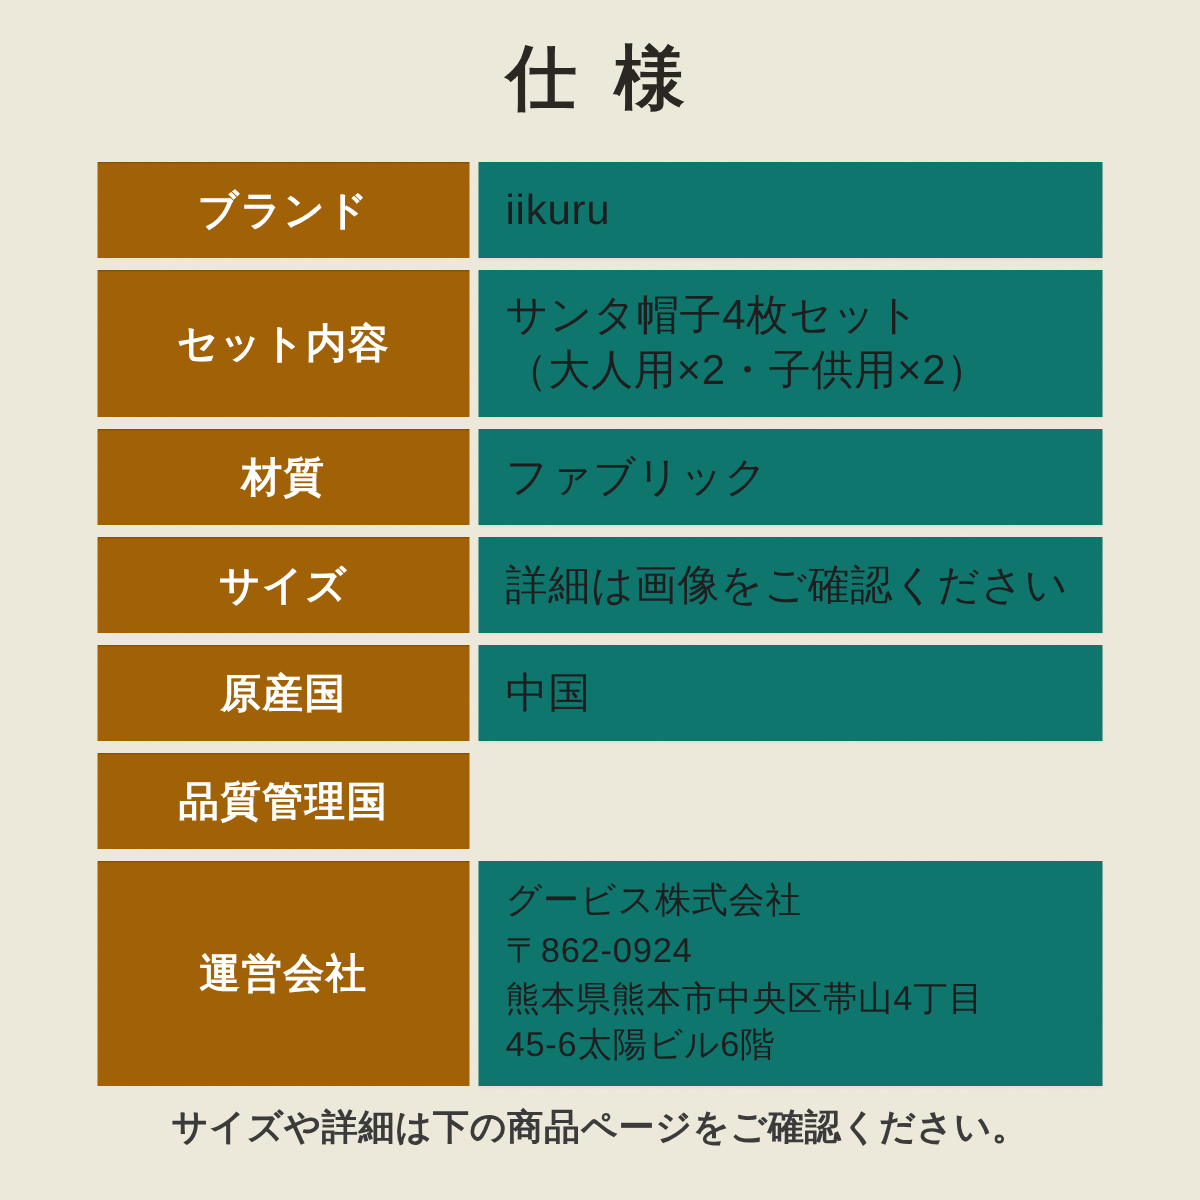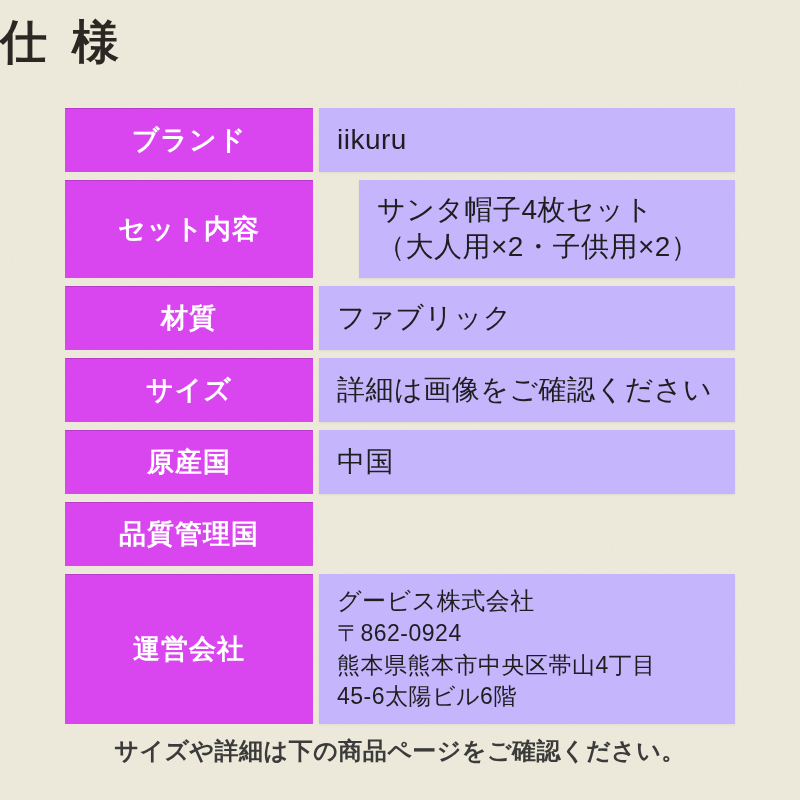--- a/index.html
+++ b/index.html
@@ -24,59 +24,59 @@
     z-index: 0;
     pointer-events: none;
   }
   .content {
     position: relative;
     z-index: 1;
     width: 800px;
     height: 800px;
   }
   .page-title {
-    padding-top: 16px;
-    text-align: left;
+    padding-top: 26px;
+    text-align: center;
     font-size: 47px;
     font-weight: 700;
     letter-spacing: 6px;
     color: #2B2823;
     line-height: 1.1;
   }
   .spec-table {
     position: absolute;
     left: 65px;
     top: 108px;
     width: 670px;
   }
   .row {
     display: flex;
     align-items: stretch;
     margin-bottom: 8px;
   }
   .row-h1 { height: 64px; }
-  .row-h2 { height: 98px; gap: 40px; }
+  .row-h2 { height: 98px; }
   .row-h4 { height: 150px; }
   .label-cell {
     width: 248px;
     flex: 0 0 248px;
-    background: #d946ef;
+    background: #a16207;
     color: #FFFFFF;
     display: flex;
     align-items: center;
     justify-content: center;
     font-size: 27px;
     font-weight: 700;
     letter-spacing: 1px;
     box-shadow: inset 0 1px 0 rgba(0,0,0,0.15);
   }
   .value-cell {
     flex: 1;
     margin-left: 6px;
-    background: #c4b5fd;
+    background: #0f766e;
     color: #1E1E1E;
     display: flex;
     flex-direction: column;
     justify-content: center;
     padding: 6px 10px 6px 18px;
     box-shadow: 0 1px 2px rgba(0,0,0,0.06);
   }
   .value-line {
     font-size: 28px;
     line-height: 1.32;

